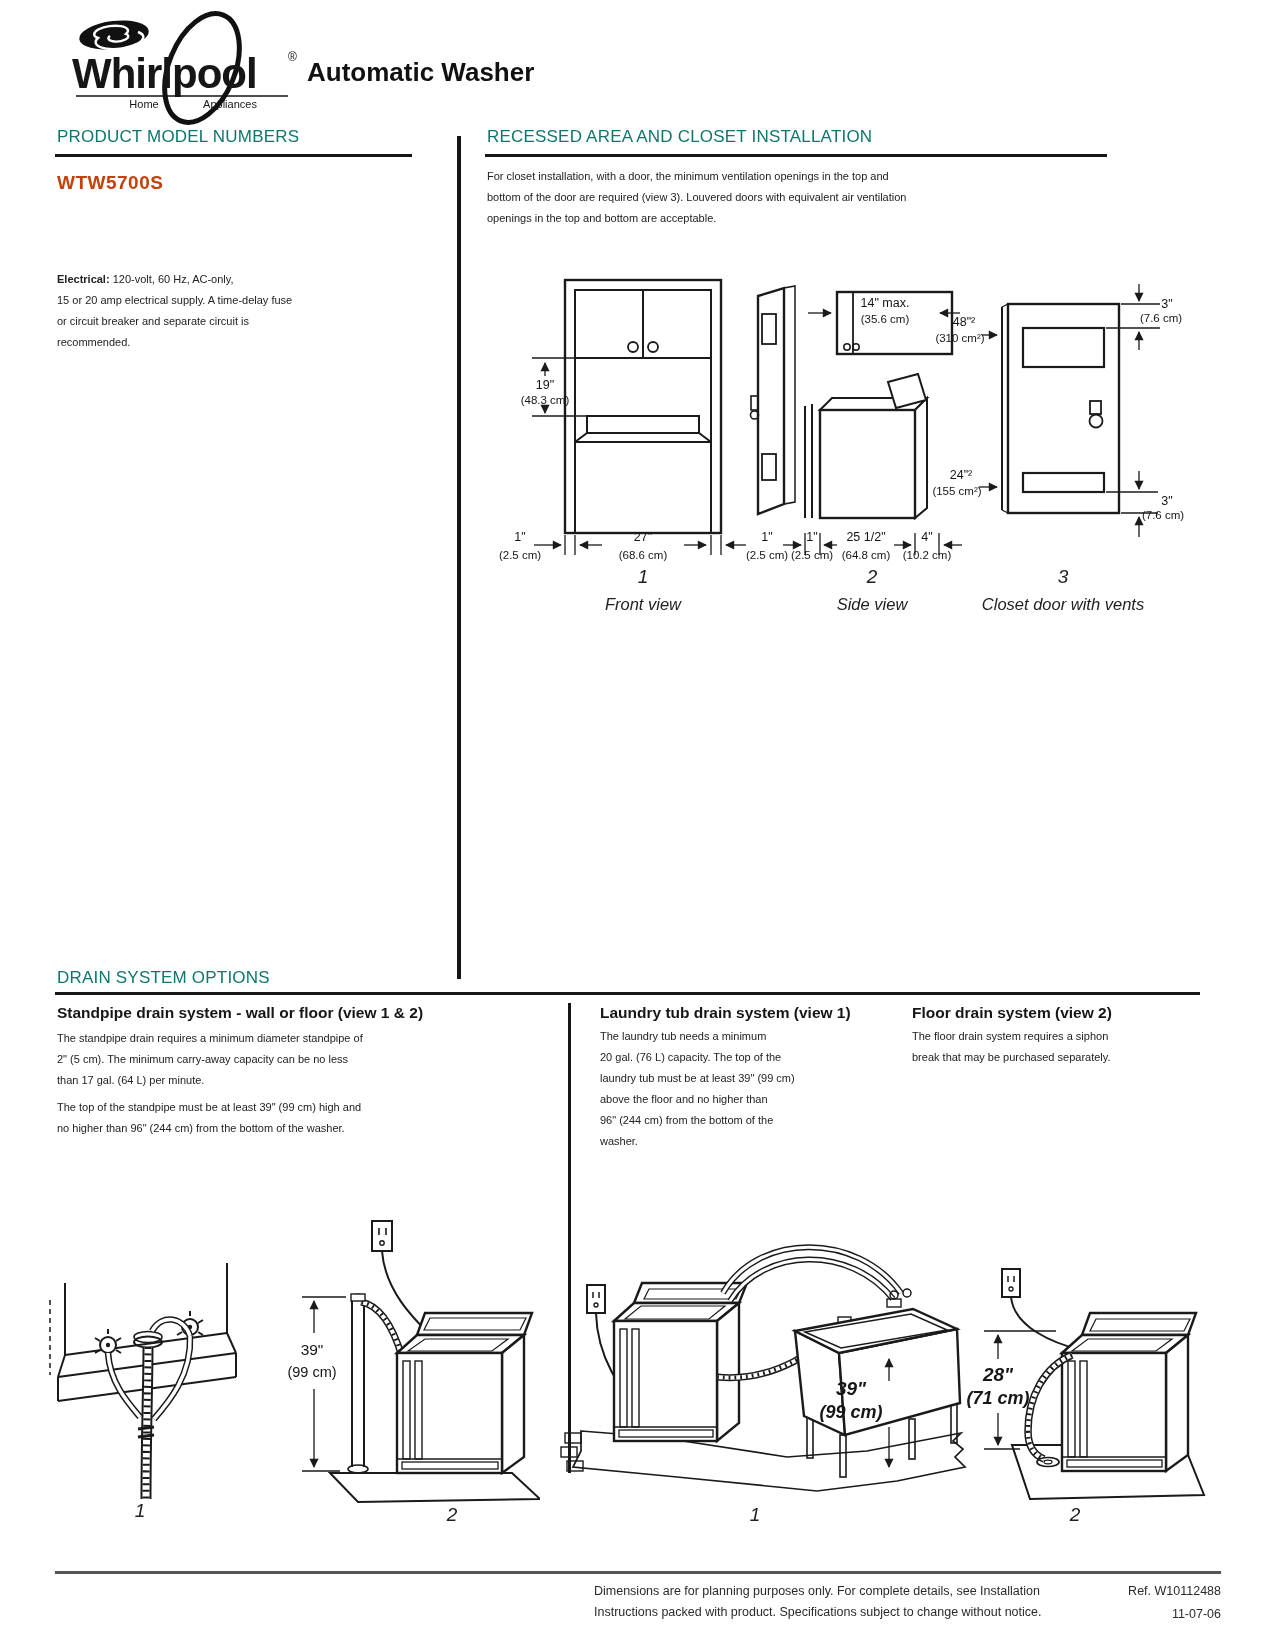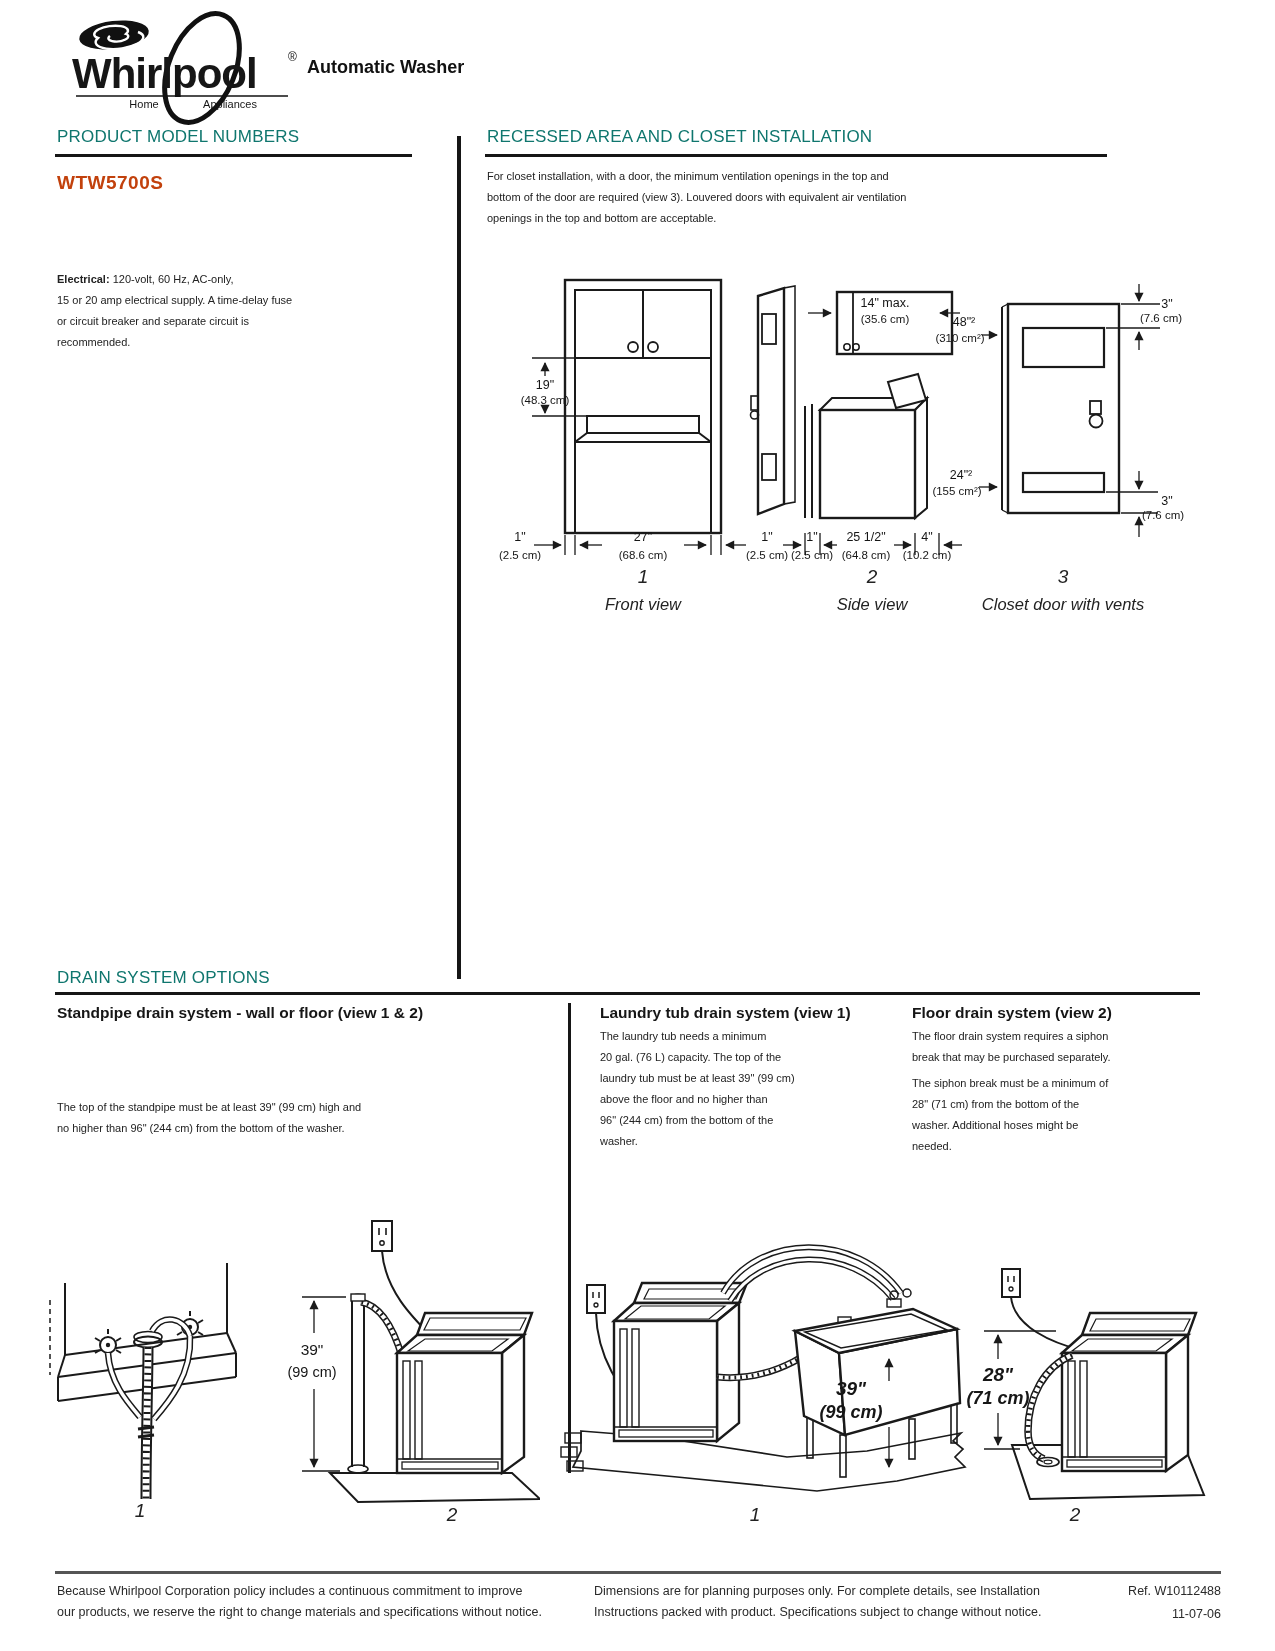--- a/index.html
+++ b/index.html
@@ -4,21 +4,21 @@
 <style>
   html,body{margin:0;padding:0;background:#e8e8e8;}
   #page{position:relative;width:1275px;height:1651px;background:#ffffff;
         font-family:"Liberation Sans",sans-serif;color:#1b1b1b;overflow:hidden;}
   .abs{position:absolute;}
   .sect-head{font-weight:normal;font-size:17px;letter-spacing:.2px;color:#0f766e;}
   .rule{background:#161616;}
   .body-txt{font-size:11px;line-height:21px;color:#222;}
   .sub-head{font-weight:bold;font-size:15.5px;color:#161616;}
   .model{font-size:19px;letter-spacing:.5px;color:#c2410c;font-weight:bold;}
-  .title{font-weight:bold;font-size:18px;color:#111;}
+  .title{font-weight:bold;font-size:26px;color:#111;}
   .reg{font-size:12px;color:#111;}
   .viewnum{font-style:italic;font-size:19px;text-align:center;color:#222;}
   .viewcap{font-style:italic;font-size:16.5px;text-align:center;color:#222;}
   .footer-txt{font-size:12.5px;line-height:20.5px;color:#2a2a2a;}
   svg text{font-family:"Liberation Sans",sans-serif;fill:#161616;}
   svg .dimv{font-size:12.5px;}
   svg .dimc{font-size:11.5px;}
   svg .ln{stroke:#1a1a1a;fill:none;}
   svg .thin{stroke-width:1.3;}
   svg .med{stroke-width:2;}
@@ -185,30 +185,30 @@
   <div class="abs viewnum" style="left:822px;top:566px;width:100px;">2</div>
   <div class="abs viewnum" style="left:1013px;top:566px;width:100px;">3</div>
   <div class="abs viewcap" style="left:543px;top:595px;width:200px;">Front view</div>
   <div class="abs viewcap" style="left:772px;top:595px;width:200px;">Side view</div>
   <div class="abs viewcap" style="left:943px;top:595px;width:240px;">Closet door with vents</div>
 
   <div class="abs sect-head" style="left:57px;top:968px;">DRAIN SYSTEM OPTIONS</div>
   <div class="abs rule" style="left:55px;top:992px;width:1145px;height:2.6px;"></div>
 
   <div class="abs sub-head" style="left:57px;top:1004px;">Standpipe drain system - wall or floor (view 1 &amp; 2)</div>
+  <div class="abs body-txt" style="left:57px;top:1028px;width:470px;">The standpipe drain requires a minimum diameter standpipe of<br>2" (5 cm). The minimum carry-away capacity can be no less<br>than 17 gal. (64 L) per minute.</div>
   <div class="abs body-txt" style="left:57px;top:1097px;width:470px;">The top of the standpipe must be at least 39" (99 cm) high and<br>no higher than 96" (244 cm) from the bottom of the washer.</div>
 
   <div class="abs rule" style="left:568px;top:1003px;width:3px;height:470px;"></div>
 
   <div class="abs sub-head" style="left:600px;top:1004px;">Laundry tub drain system (view 1)</div>
   <div class="abs body-txt" style="left:600px;top:1026px;width:300px;">The laundry tub needs a minimum<br>20 gal. (76 L) capacity. The top of the<br>laundry tub must be at least 39" (99 cm)<br>above the floor and no higher than<br>96" (244 cm) from the bottom of the<br>washer.</div>
 
   <div class="abs sub-head" style="left:912px;top:1004px;">Floor drain system (view 2)</div>
   <div class="abs body-txt" style="left:912px;top:1026px;width:310px;">The floor drain system requires a siphon<br>break that may be purchased separately.</div>
-  <div class="abs body-txt" style="left:912px;top:1073px;width:310px;">The siphon break must be a minimum of<br>28" (71 cm) from the bottom of the<br>washer. Additional hoses might be<br>needed.</div>
 
   <svg class="abs" style="left:40px;top:1205px;" width="500" height="310" viewBox="0 0 500 310">
     <defs>
       <marker id="arrB" viewBox="0 0 10 10" refX="9" refY="5" markerWidth="9" markerHeight="7" orient="auto">
         <path d="M0,0L10,5L0,10z" fill="#1a1a1a"></path>
       </marker>
     </defs>
 
     <g>
       <line x1="10" y1="95" x2="10" y2="170" class="ln" stroke-width="1.5" stroke-dasharray="5,4"></line>
@@ -408,20 +408,19 @@
       <line x1="38" y1="208" x2="38" y2="240" class="ln thin" marker-end="url(#arrD)"></line>
     </g>
   </svg>
 
   <div class="abs viewnum" style="left:90px;top:1500px;width:100px;">1</div>
   <div class="abs viewnum" style="left:402px;top:1504px;width:100px;">2</div>
   <div class="abs viewnum" style="left:705px;top:1504px;width:100px;">1</div>
   <div class="abs viewnum" style="left:1025px;top:1504px;width:100px;">2</div>
 
   <div class="abs" style="left:55px;top:1571px;width:1166px;height:3px;background:#555;"></div>
-  <div class="abs footer-txt" style="left:57px;top:1581px;width:515px;">Because Whirlpool Corporation policy includes a continuous commitment to improve<br>our products, we reserve the right to change materials and specifications without notice.</div>
   <div class="abs footer-txt" style="left:594px;top:1581px;width:480px;">Dimensions are for planning purposes only.  For complete details, see Installation<br>Instructions packed with product.  Specifications subject to change without notice.</div>
   <div class="abs footer-txt" style="left:1048px;top:1581px;width:173px;text-align:right;">
     <div>Ref. W10112488</div>
     <div style="margin-top:2px;">11-07-06</div>
   </div>
 
 </div>
 
 </body></html>

